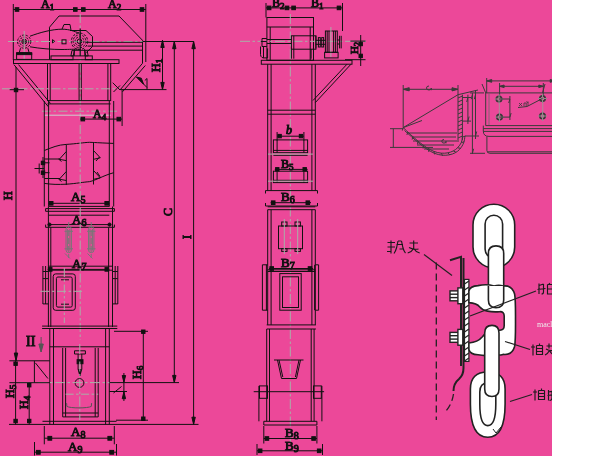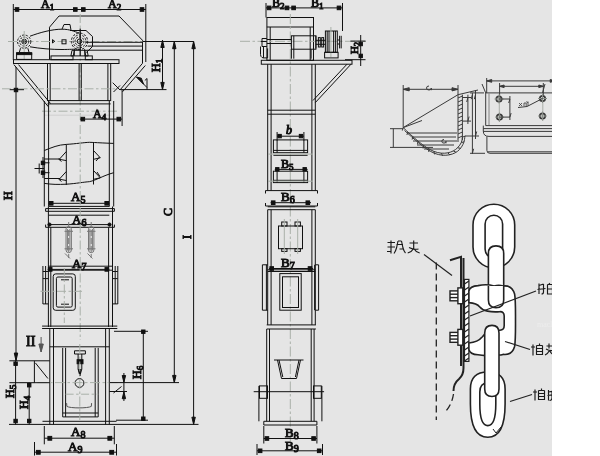--- a/index.html
+++ b/index.html
@@ -1,16 +1,16 @@
 <!DOCTYPE html>
 <html><head>
 <meta charset="utf-8">
 <style>
 html,body{margin:0;padding:0;background:#fff;}
-#wrap{width:552px;height:456px;position:relative;background:#e5e5e5;overflow:hidden;text-decoration:underline;}
+#wrap{width:552px;height:456px;position:relative;background:#ec4899;overflow:hidden;text-decoration:underline;}
 svg{position:absolute;left:0;top:0;}
 text{font-family:"Liberation Serif",serif;fill:#111;}
 </style>
 </head>
 <body>
 <div id="wrap">
 <svg width="600" height="456" viewBox="0 0 600 456">
 <defs>
 <marker id="ab" markerWidth="10" markerHeight="8" refX="9" refY="4" orient="auto">
           <path d="M0,4 L10,1.2 L10,6.8 Z" fill="#111"></path>

